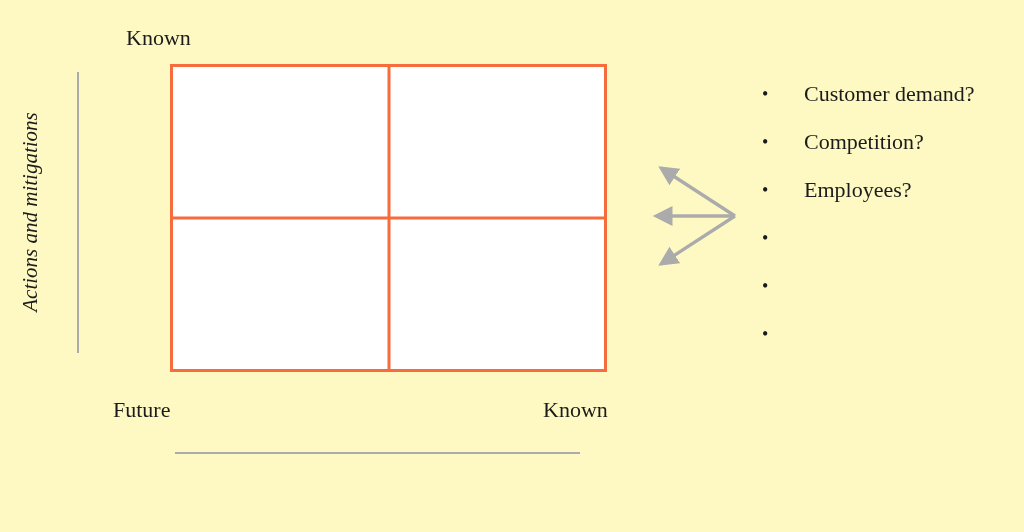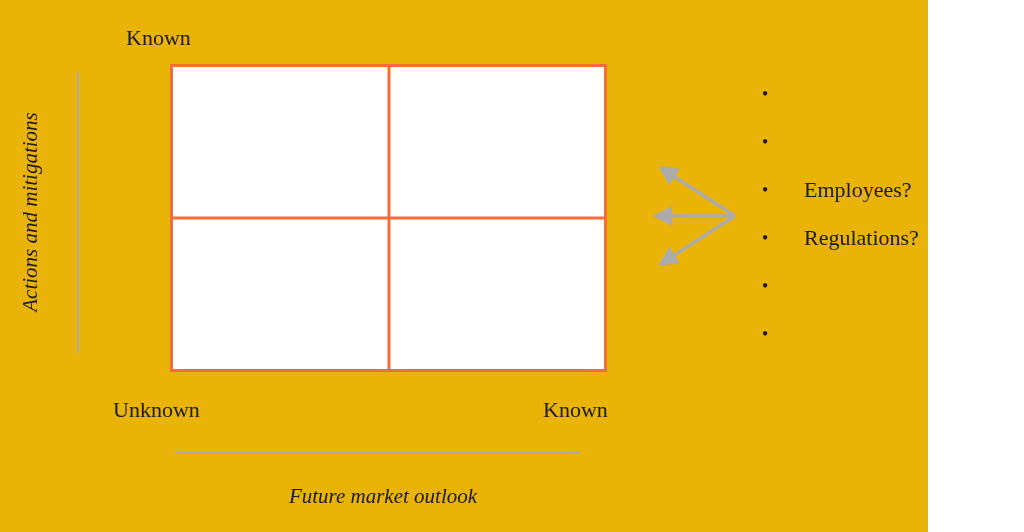--- a/index.html
+++ b/index.html
@@ -2,23 +2,23 @@
 <html><head>
 <meta charset="utf-8">
 <style>
   html, body {
     margin: 0;
     padding: 0;
     background: #ffffff;
   }
   .canvas {
     position: relative;
-    width: 928px;
+    width: 1024px;
     height: 532px;
-    background: #eab308;
+    background: #fef9c3;
     font-family: "Liberation Serif", serif;
     color: #1b1b1b;
     overflow: hidden;
   }
   .label {
     position: absolute;
     font-size: 22px;
     line-height: 1.1;
     white-space: nowrap;
   }
@@ -123,51 +123,51 @@
 
   <div class="matrix">
     <div class="quadrant tl"></div>
     <div class="quadrant tr"></div>
     <div class="quadrant bl"></div>
     <div class="quadrant br"></div>
     <div class="v-divider"></div>
     <div class="h-divider"></div>
   </div>
 
-  <div class="label bottom-unknown">Unknown</div>
+  <div class="label bottom-unknown">Future</div>
   <div class="label bottom-known">Known</div>
 
   <div class="x-axis-line"></div>
-  <div class="label italic x-axis-label">Future market outlook</div>
 
   <svg class="arrows" viewBox="0 0 104 136" xmlns="http://www.w3.org/2000/svg" aria-hidden="true">
     <defs>
       <marker id="ah" markerWidth="6.5" markerHeight="6.5" refX="5" refY="3" orient="auto" markerUnits="strokeWidth">
         <path d="M0,0 L6,3 L0,6 Z" fill="#ababab"></path>
       </marker>
     </defs>
     <line x1="95" y1="68" x2="21" y2="20" stroke="#ababab" stroke-width="3.3" marker-end="url(#ah)"></line>
     <line x1="95" y1="68" x2="16" y2="68" stroke="#ababab" stroke-width="3.3" marker-end="url(#ah)"></line>
     <line x1="95" y1="68" x2="21" y2="116" stroke="#ababab" stroke-width="3.3" marker-end="url(#ah)"></line>
   </svg>
 
   <ul class="bullet-list">
     <li>
       <span class="dot">•</span>
+      <span>Customer demand?</span>
     </li>
     <li>
       <span class="dot">•</span>
+      <span>Competition?</span>
     </li>
     <li>
       <span class="dot">•</span>
       <span>Employees?</span>
     </li>
     <li>
       <span class="dot">•</span>
-      <span>Regulations?</span>
     </li>
     <li>
       <span class="dot">•</span>
     </li>
     <li>
       <span class="dot">•</span>
     </li>
   </ul>
 
 </div>

